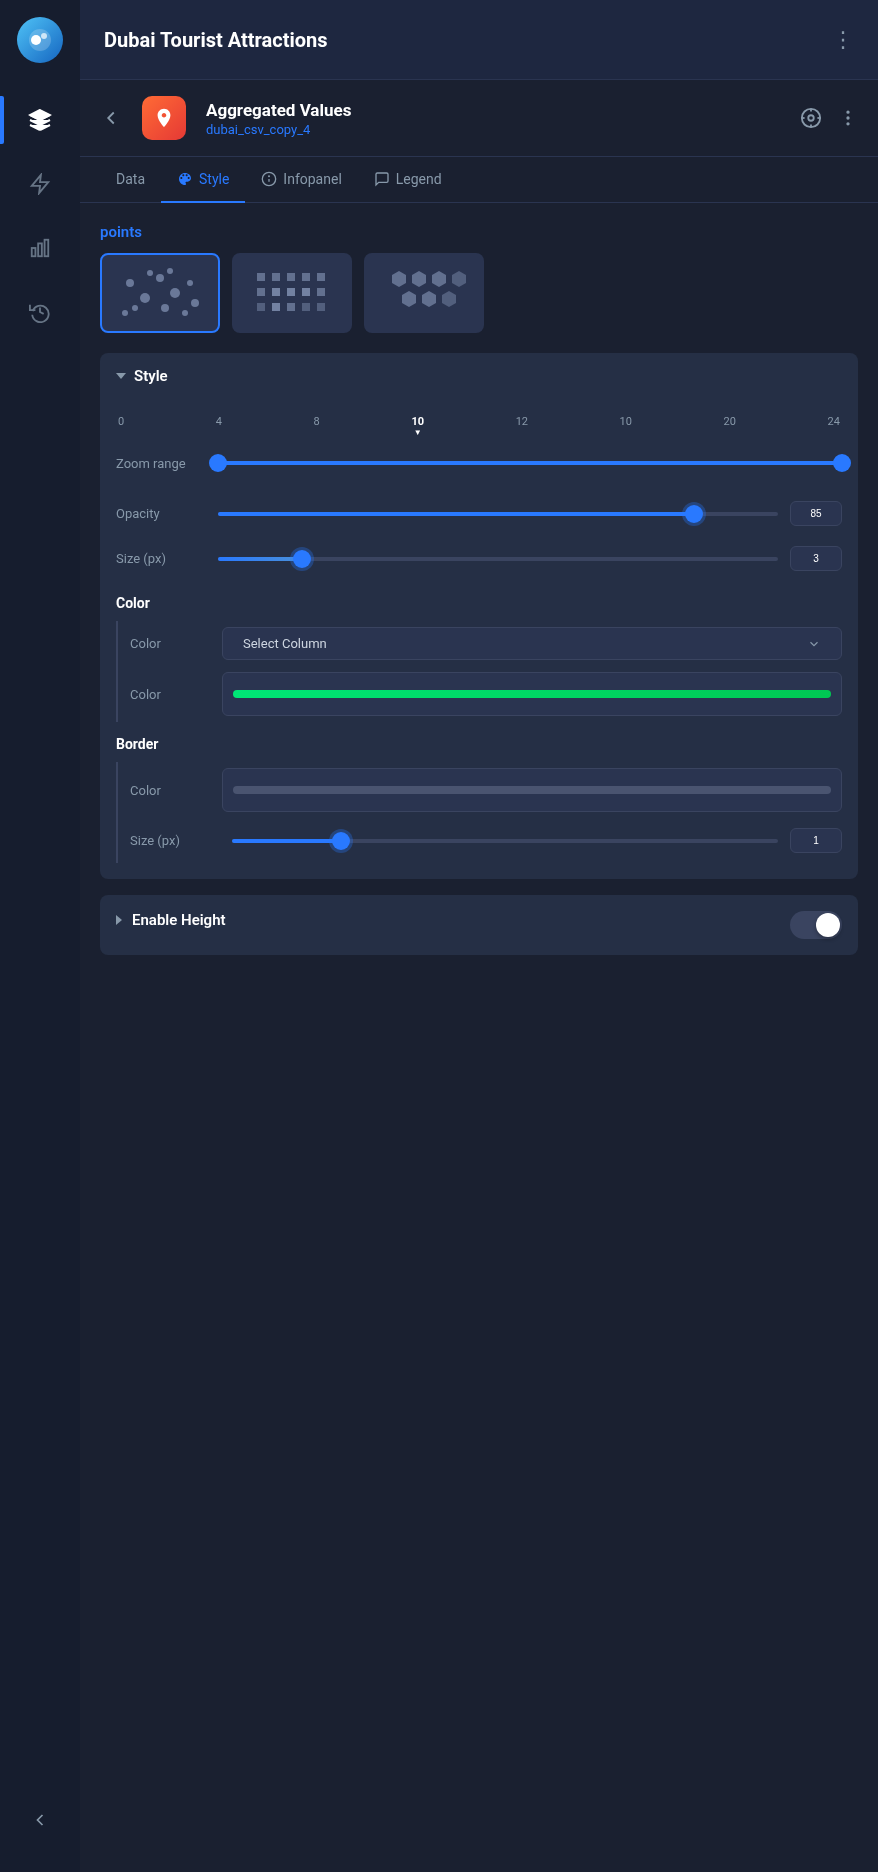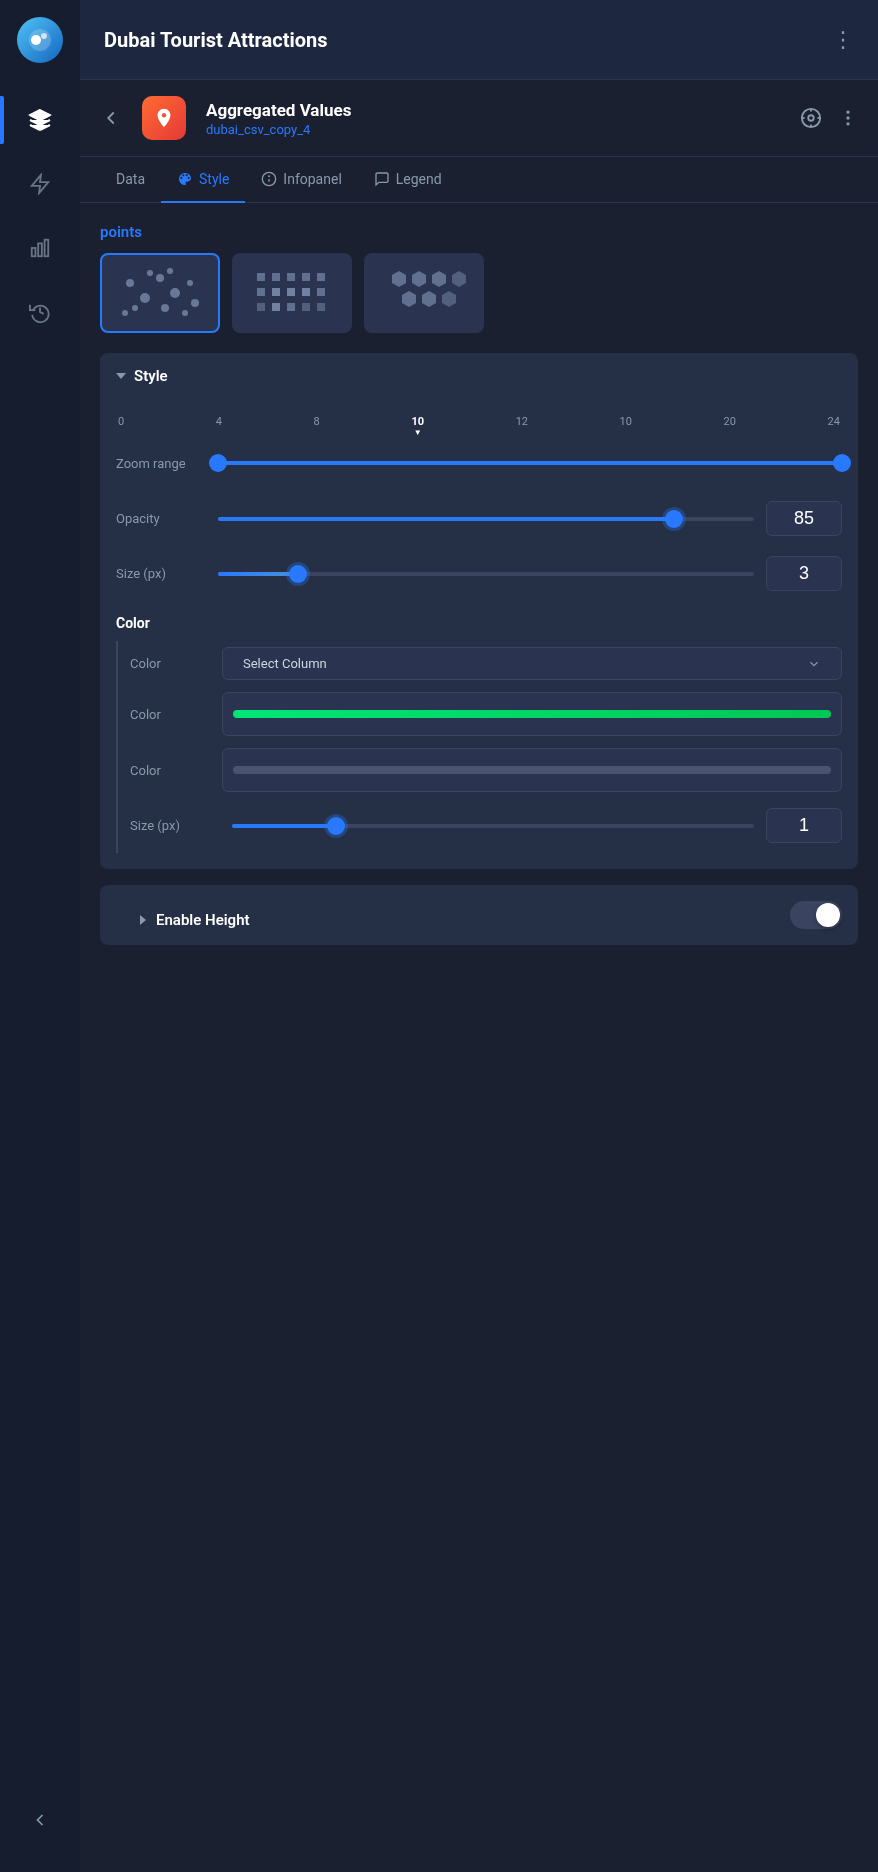--- a/index.html
+++ b/index.html
@@ -297,26 +297,26 @@
       height: 18px;
       border-radius: 50%;
       background: #2979ff;
       position: absolute;
       top: 50%;
       transform: translate(-50%, -50%);
       cursor: pointer;
       box-shadow: 0 0 0 3px rgba(41,121,255,0.3);
     }
     .slider-input-box {
-      width: 76px;
+      width: 52px;
       background: #2a3450;
       border: 1px solid #3a4460;
       border-radius: 6px;
       color: #ffffff;
-      font-size: 18px;
+      font-size: 10px;
       text-align: center;
       padding: 6px 8px;
     }
 
     
     .zoom-slider-container {
       flex: 1;
       position: relative;
       height: 20px;
       display: flex;
@@ -408,25 +408,24 @@
 
     
     .enable-height-section {
       background: #252f45;
       border-radius: 8px;
       margin: 16px 20px 0 20px;
       padding: 0;
     }
     .enable-height-header {
       display: flex;
-      align-items: flex-end;
+      align-items: flex-start;
       justify-content: space-between;
       padding: 16px 16px;
       cursor: pointer;
-      margin-left: 24px;
     }
     .enable-height-left {
       display: flex;
       align-items: center;
       gap: 10px;
     }
     .enable-height-title {
       font-size: 15px;
       font-weight: 600;
       color: #ffffff;
@@ -716,20 +715,21 @@
           </div>
         </div>
         <div class="color-row">
           <span class="color-row-label">Color</span>
           <div class="color-swatch color-swatch-green">
             <div class="color-swatch-inner"></div>
           </div>
         </div>
       </div>
 
+      <div class="subsection-title">Border</div>
       <div style="padding-left:12px; border-left: 2px solid #3a4460;">
         <div class="color-row">
           <span class="color-row-label">Color</span>
           <div class="color-swatch color-swatch-gray">
             <div class="color-swatch-inner"></div>
           </div>
         </div>
         <div class="slider-row">
           <span class="slider-label">Size (px)</span>
           <div class="slider-container">

